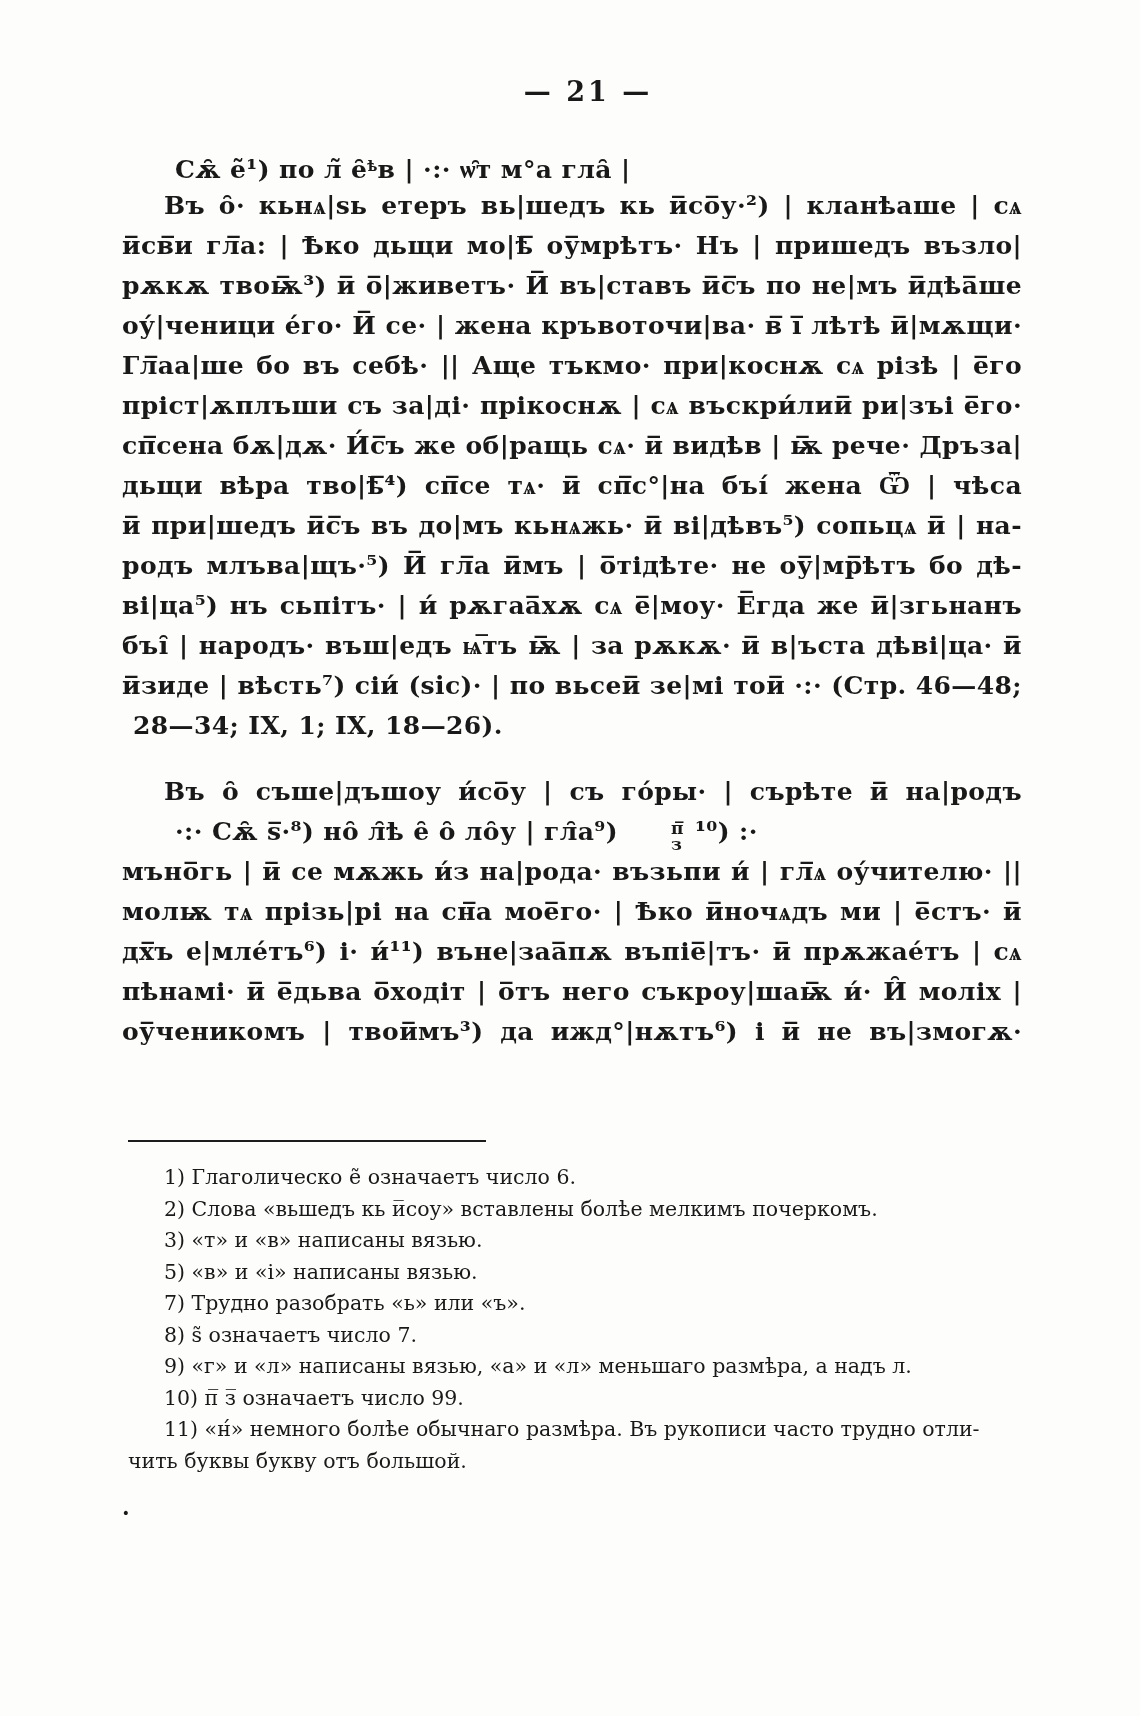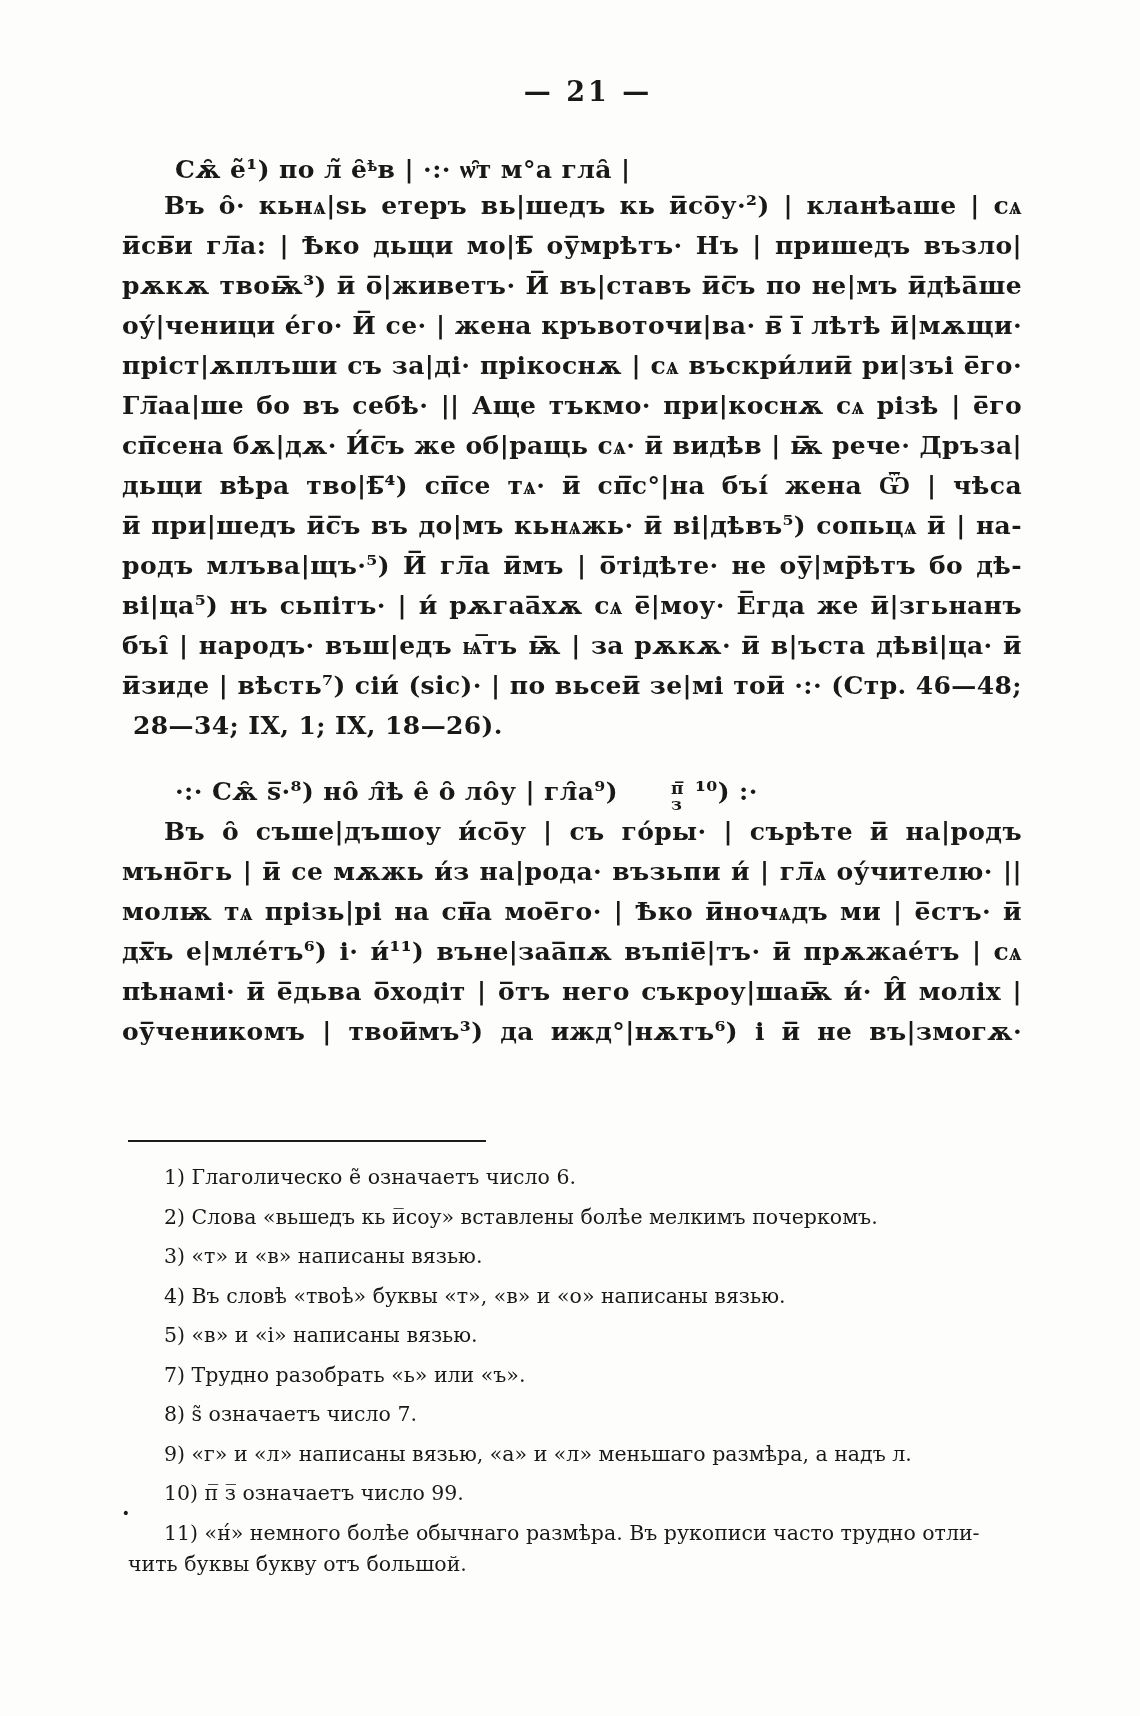--- a/index.html
+++ b/index.html
@@ -81,21 +81,20 @@
   }
   .fn-line {
     font-size: 20.5px;
     line-height: 31.5px;
     height: 31.5px;
     overflow: hidden;
     white-space: nowrap;
   }
   .fn-line.indent {
     text-indent: 36px;
-    margin-top: 8px;
   }
   .bottom-dot {
     position: absolute;
     left: 122px;
     top: 1494px;
     font-size: 22px;
     font-weight: bold;
   }
 </style>
 </head>
@@ -104,50 +103,49 @@
 <div class="page-number">— 21 —</div>
 
 <div class="main-block">
 
   <div class="ocs-line indent no-just"><span>Сѫ̑ е̃¹) по л̃ е̑</span><span class="suplet">ѣ</span><span>в | ·:· ѡ̑т м°а гла̑ |</span></div>
 
   <div class="ocs-line indent">Въ о̑· кьнѧ|ѕь етеръ вь|шедъ кь и̅со̅у·²) | кланѣаше | сѧ</div>
   <div class="ocs-line">и̅св̅и гл̅а: | Ѣко дьщи мо|ѣ̅ оу̅мрѣтъ· Нъ | пришедъ възло|жи</div>
   <div class="ocs-line">рѫкѫ твоѭ̅³) и̅ о̅|живетъ· И̅ въ|ставъ и̅с̅ъ по не|мъ и̅дѣа̅ше и̅</div>
   <div class="ocs-line">оу́|ченици е́го· И̅ се· | жена кръвоточи|ва· в̅ і̅ лѣтѣ и̅|мѫщи· и̅</div>
+  <div class="ocs-line">Гл̅аа|ше бо въ себѣ· || Аще тъкмо· при|коснѫ сѧ різѣ | е̅го</div>
   <div class="ocs-line">пріст|ѫплъши съ за|ді· прікоснѫ | сѧ въскри́лии̅ ри|зъі е̅го·</div>
-  <div class="ocs-line">Гл̅аа|ше бо въ себѣ· || Аще тъкмо· при|коснѫ сѧ різѣ | е̅го</div>
   <div class="ocs-line">сп̅сена бѫ|дѫ· И́с̅ъ же об|ращь сѧ· и̅ видѣв | ѭ̅ рече· Дръза|и́</div>
   <div class="ocs-line">дьщи вѣра тво|ѣ̅⁴) сп̅се тѧ· и̅ сп̅с°|на бъі́ жена Ѿ | чѣса того·</div>
   <div class="ocs-line">и̅ при|шедъ и̅с̅ъ въ до|мъ кьнѧжь· и̅ ві|дѣвъ⁵) сопьцѧ и̅ | на-</div>
   <div class="ocs-line">родъ млъва|щъ·⁵) И̅ гл̅а и̅мъ | о̅тідѣте· не оу̅|мр̅ѣтъ бо дѣ-</div>
   <div class="ocs-line">ві|ца⁵) нъ сьпітъ· | и́ рѫгаа̅хѫ сѧ е̅|моу· Е̅гда же и̅|згьнанъ</div>
   <div class="ocs-line">бъі̑ | народъ· въш|едъ ѩ̅тъ ѭ̅ | за рѫкѫ· и̅ в|ъста дѣві|ца· и̅</div>
   <div class="ocs-line">и̅зиде | вѣсть⁷) сіи́ (sic)· | по вьсеи̅ зе|мі тои̅ ·:· (Стр. 46—48;</div>
   <div class="ocs-line no-just">28—34; IX, 1; IX, 18—26).</div>
 
   <div class="section-gap"></div>
 
+  <div class="ocs-line indent">Въ о̑ съше|дъшоу и́со̅у | съ го́ры· | сърѣте и̅ на|родъ</div>
+
   <div class="ocs-line indent no-just"><span>·:· Сѫ̑ ѕ̅·⁸) но̑ л̑ѣ е̑ о̑ ло̑у | гл̑а⁹) </span><span class="stack"><span>п̅</span><span>з</span></span><span> ¹⁰) :·</span></div>
-
-  <div class="ocs-line indent">Въ о̑ съше|дъшоу и́со̅у | съ го́ры· | сърѣте и̅ на|родъ</div>
   <div class="ocs-line">мъно̅гь | и̅ се мѫжь и́з на|рода· възьпи и́ | гл̅ѧ оу́чителю· ||</div>
   <div class="ocs-line">молѭ тѧ прізь|рі на сн̅а мое̅го· | Ѣко и̅ночѧдъ ми | е̅стъ· и̅ се</div>
   <div class="ocs-line">дх̅ъ е|мле́тъ⁶) і· и́¹¹) въне|заа̅пѫ въпіе̅|тъ· и̅ прѫжае́тъ | сѧ съ</div>
   <div class="ocs-line">пѣнамі· и̅ е̅дьва о̅ходіт | о̅тъ него съкроу|шаѭ̅ и́· И̑ моліх | сѧ</div>
   <div class="ocs-line">оу̅ченикомъ | твои̅мъ³) да ижд°|нѫтъ⁶) і и̅ не въ|змогѫ· о́тъ-</div>
 
 </div>
 
 <div class="footnote-block">
   <div class="fn-rule"></div>
   <div class="fn-line indent">1) Глаголическо е̃ означаетъ число 6.</div>
   <div class="fn-line indent">2) Слова «вьшедъ кь и̅соу» вставлены болѣе мелкимъ почеркомъ.</div>
   <div class="fn-line indent">3) «т» и «в» написаны вязью.</div>
-  <div class="fn-line indent">4) Въ словѣ «твоѣ» буквы «т», «в» и «о» написаны вязью.</div>
   <div class="fn-line indent">5) «в» и «і» написаны вязью.</div>
   <div class="fn-line indent">7) Трудно разобрать «ь» или «ъ».</div>
   <div class="fn-line indent">8) ѕ̃ означаетъ число 7.</div>
   <div class="fn-line indent">9) «г» и «л» написаны вязью, «а» и «л» меньшаго размѣра, а надъ л.</div>
   <div class="fn-line indent">10) п̅ з̅ означаетъ число 99.</div>
   <div class="fn-line indent">11) «н́» немного болѣе обычнаго размѣра. Въ рукописи часто трудно отли-</div>
   <div class="fn-line">чить буквы букву отъ большой.</div>
 </div>
 
 <div class="bottom-dot">.</div>

